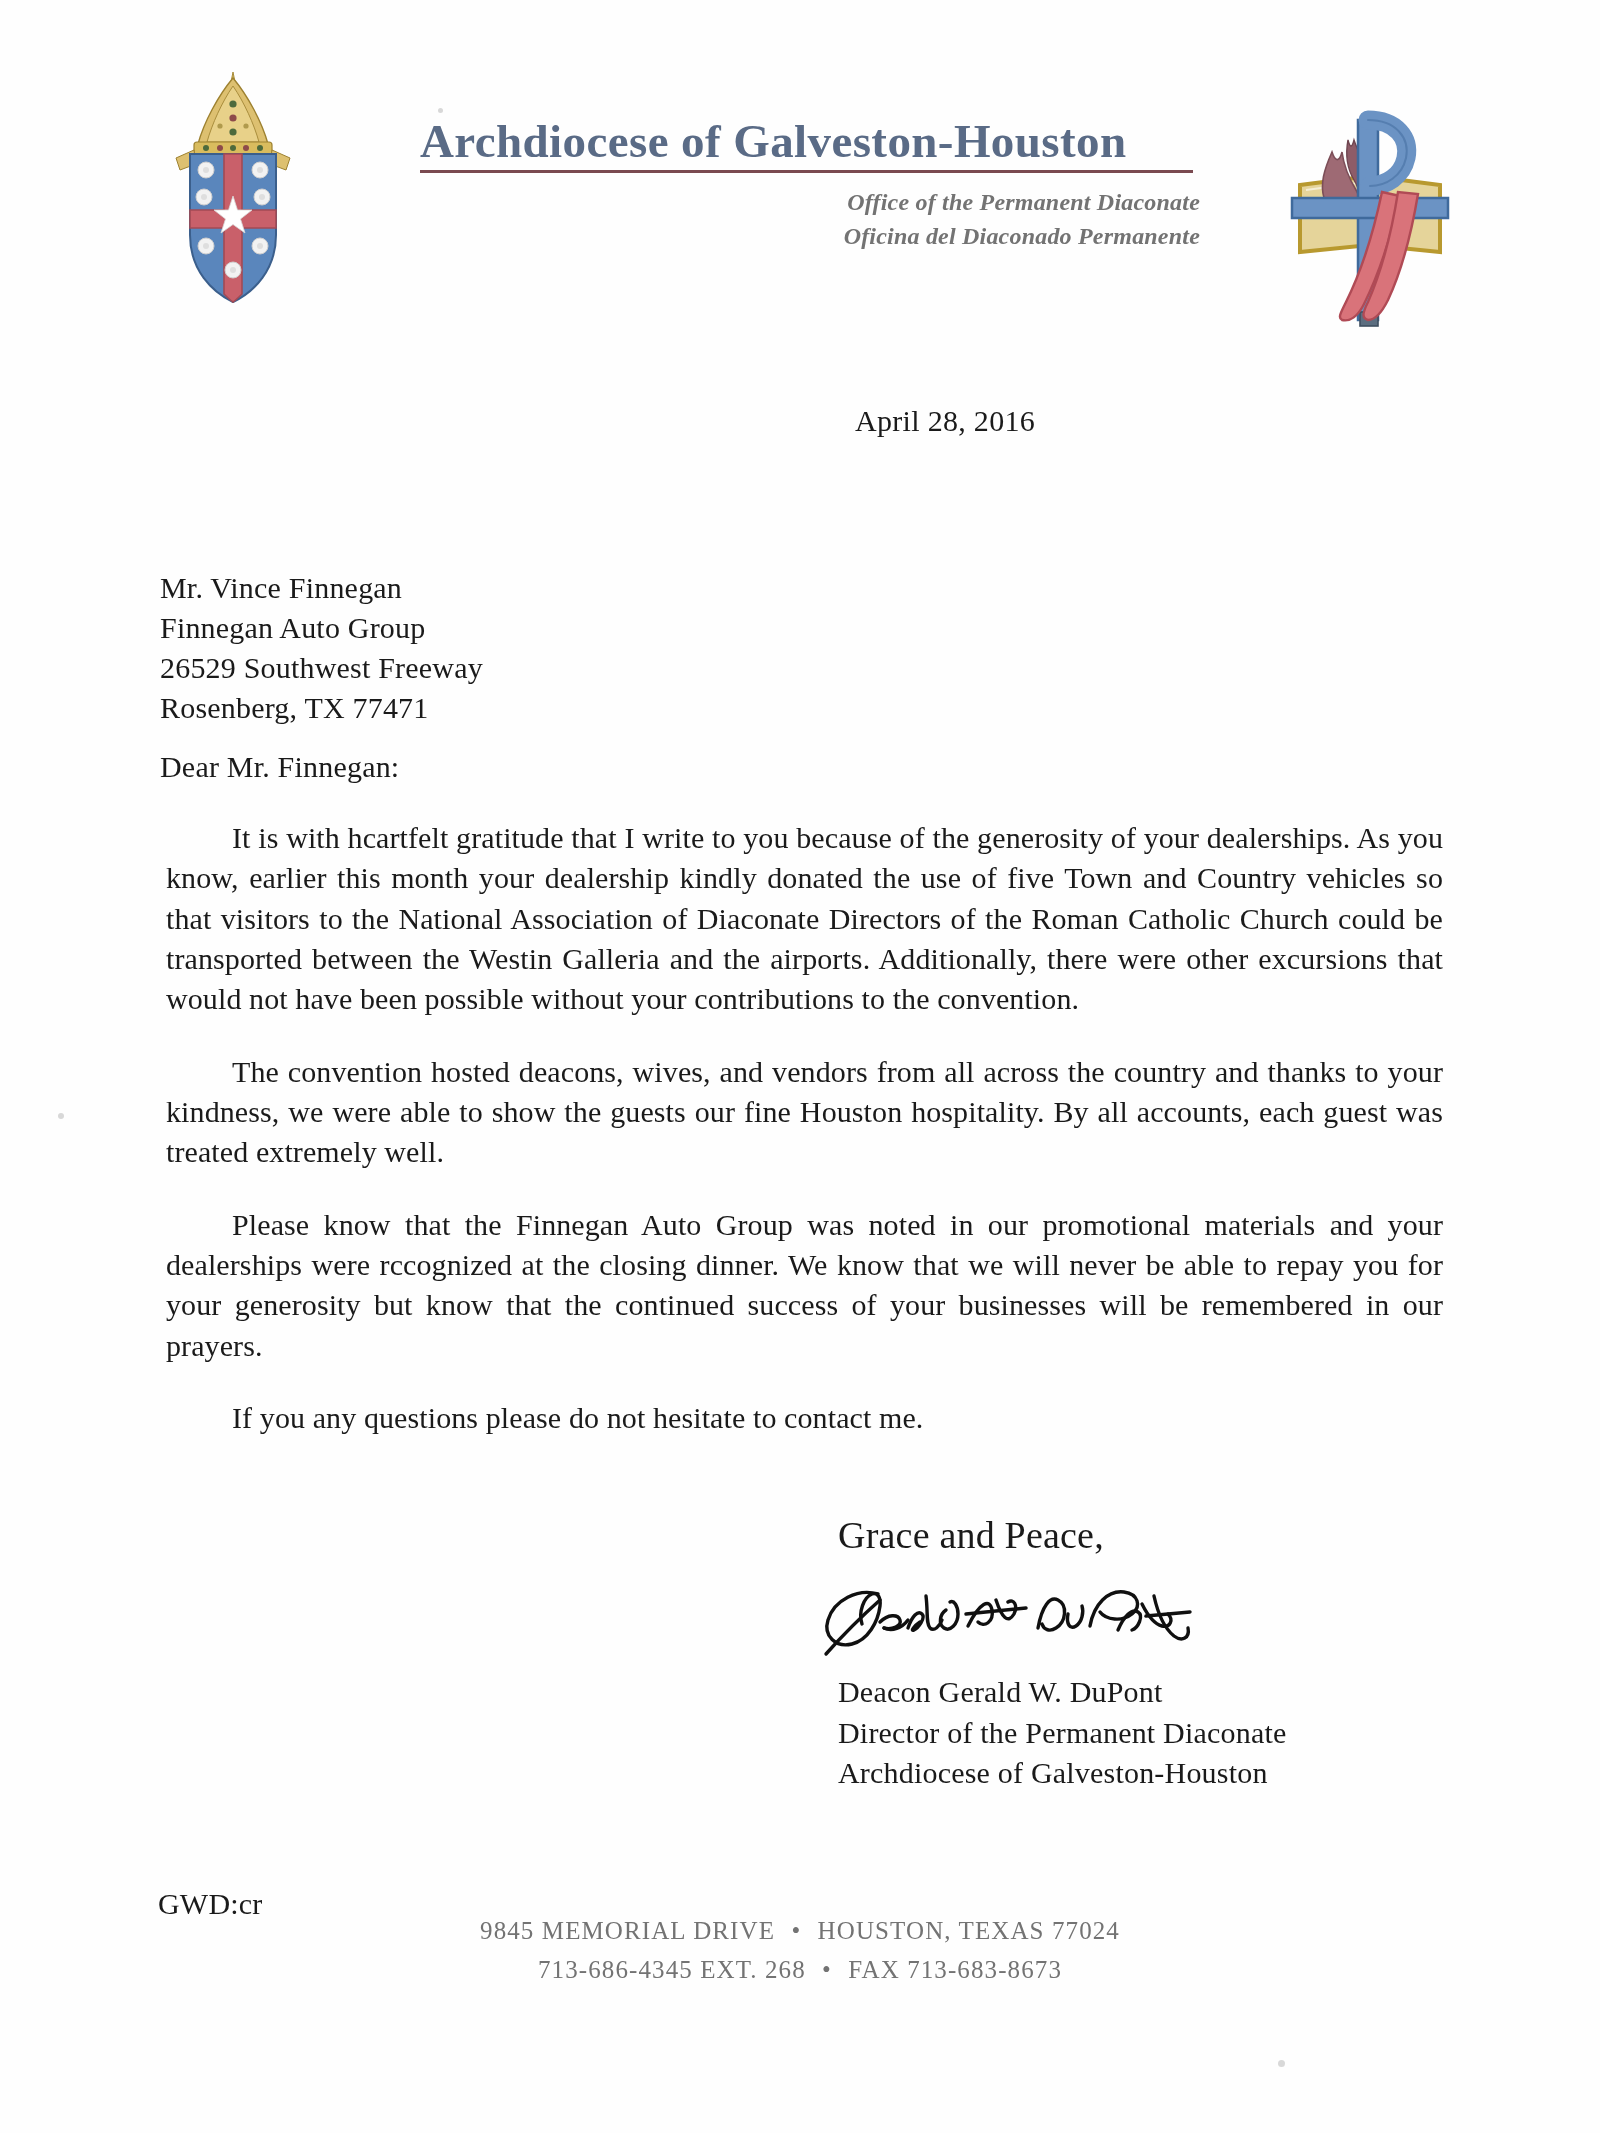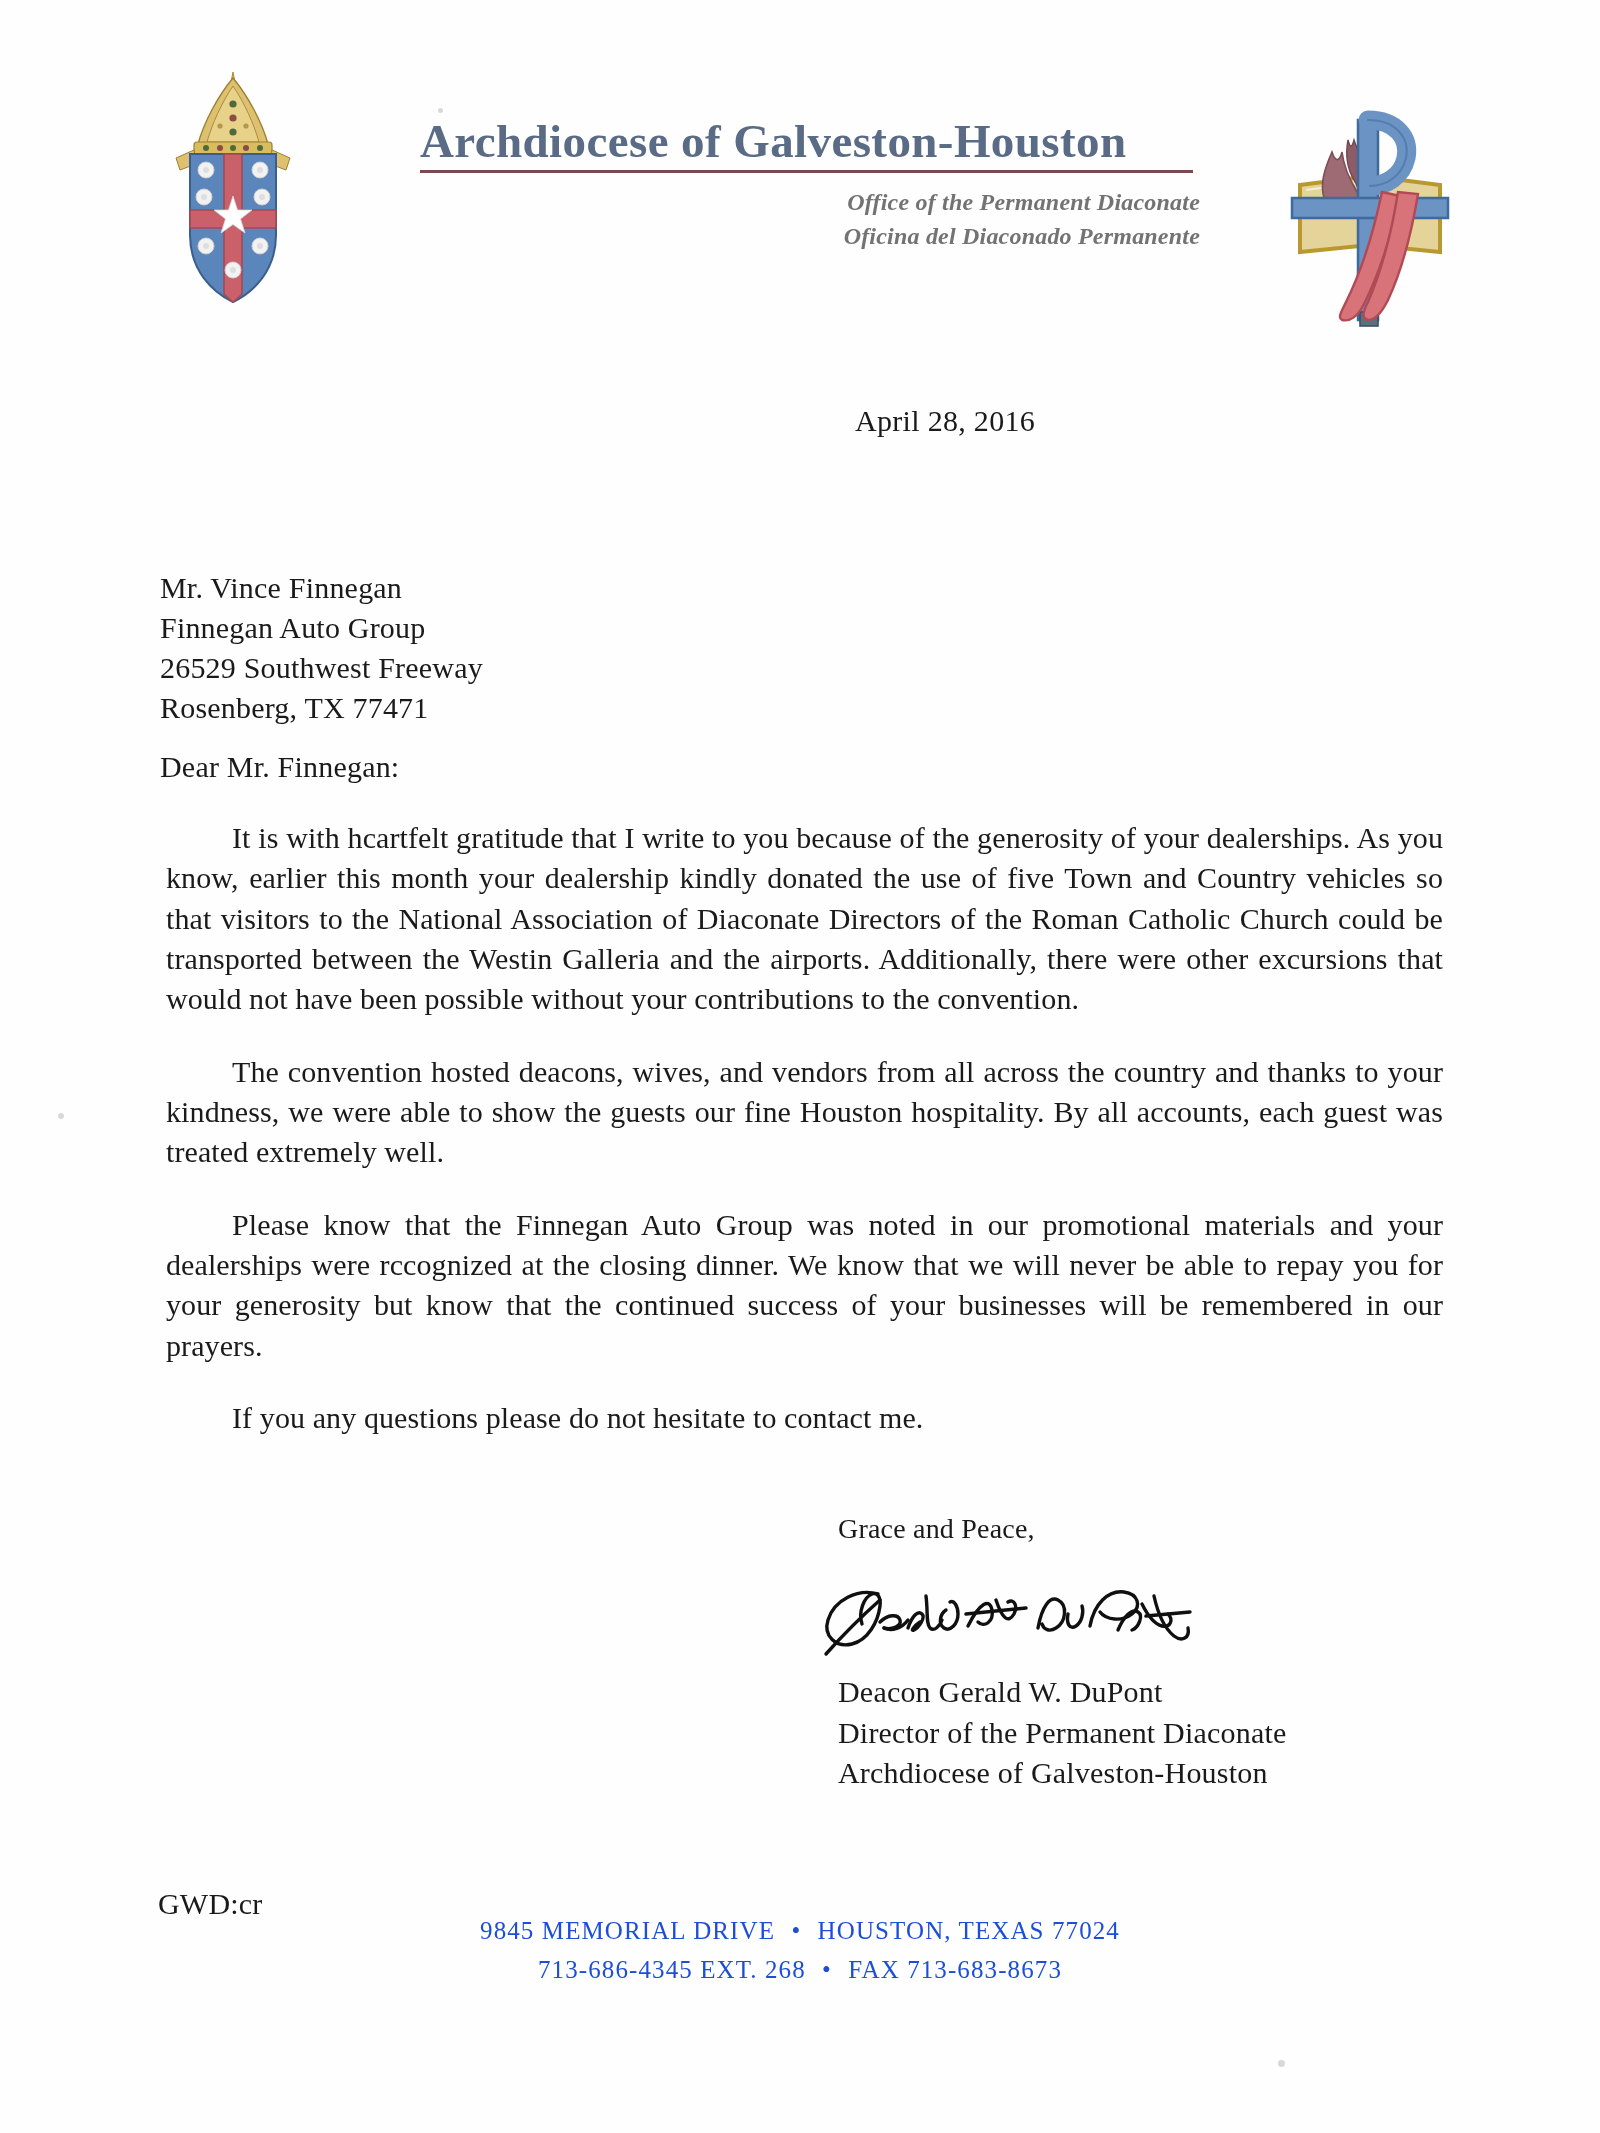--- a/index.html
+++ b/index.html
@@ -121,21 +121,21 @@
   .body-block p.last {
     text-align: left;
     margin-bottom: 0;
   }
 
   
   .closing {
     position: absolute;
     left: 838px;
     top: 1513px;
-    font-size: 28px;
+    font-size: 38px;
     letter-spacing: 0.2px;
   }
   .signature-img {
     position: absolute;
     left: 818px;
     top: 1570px;
     width: 420px;
     height: 90px;
   }
   .signer {
@@ -156,21 +156,21 @@
     margin-top: 32px;
   }
 
   
   .footer {
     position: absolute;
     left: 0;
     top: 1912px;
     width: 1600px;
     text-align: center;
-    color: #1d4ed8;
+    color: #737373;
     font-size: 25px;
     letter-spacing: 1.1px;
     line-height: 1.55;
   }
   .footer .sep { padding: 0 9px; }
 
   .speck { position: absolute; background: #d8d8d8; border-radius: 50%; }
 </style>
 </head>
 <body>

